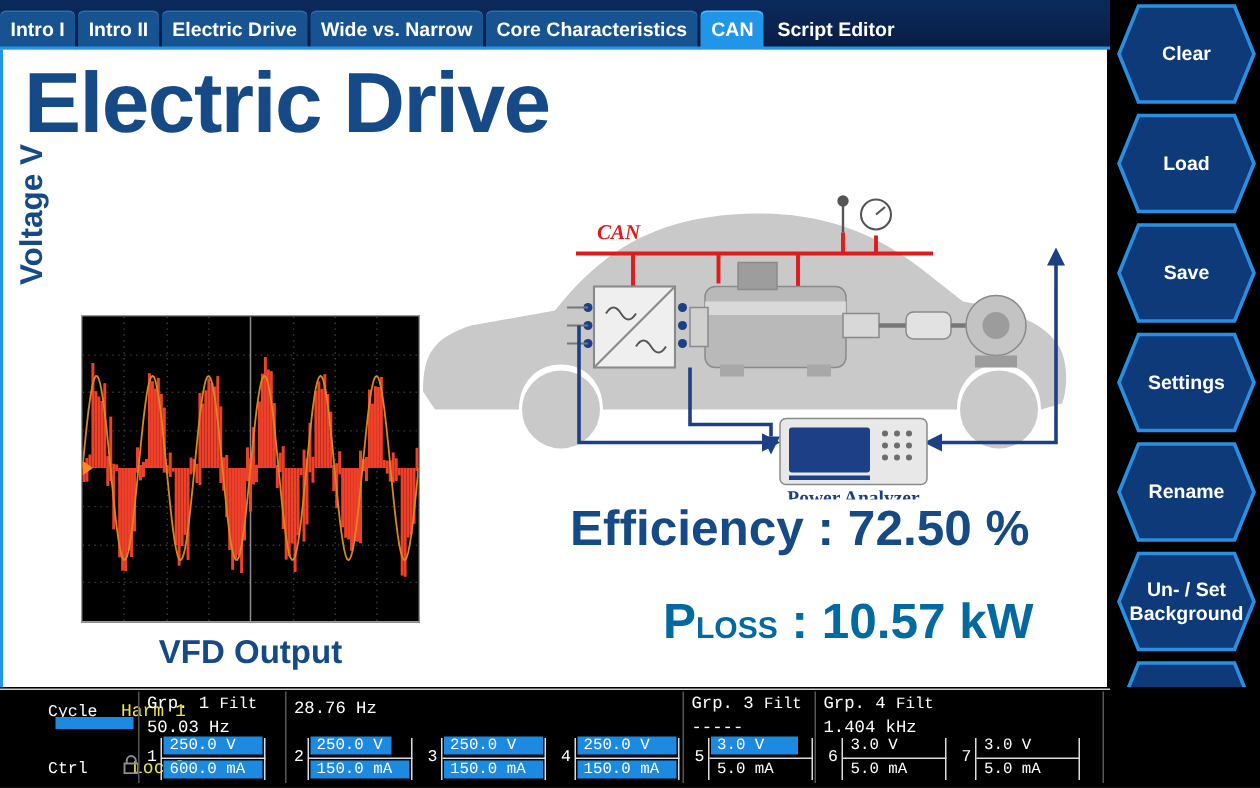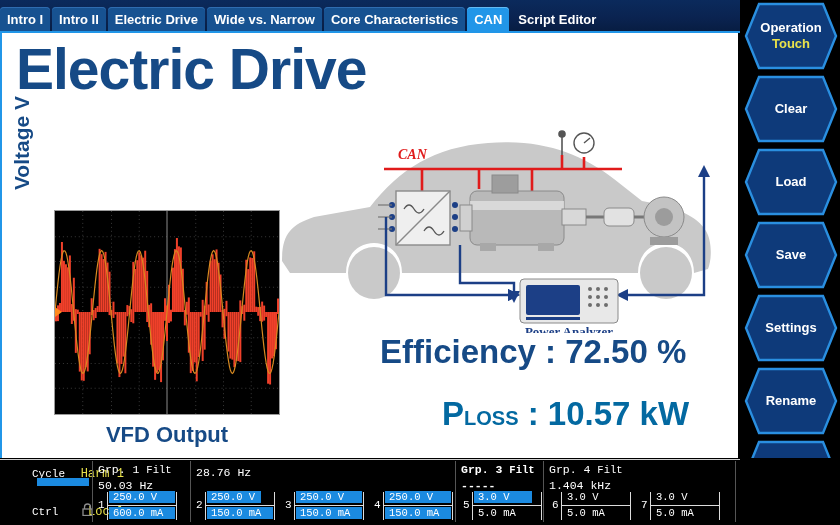--- a/index.html
+++ b/index.html
@@ -398,29 +398,20 @@
       <span>P</span><span class="sub">LOSS</span><span> : </span><span>10.57 kW</span>
     </div>
   </div>
 
   <div id="keys">
     <div class="key">
       <svg width="94" height="68" viewBox="0 0 94 68">
           <polygon points="15,2 79,2 92,34 79,66 15,66 2,34" fill="#0e3a7a" stroke="#2a8fe0" stroke-width="2.4"></polygon>
         </svg>
       <div class="kl">
-          <span class="l1">Operation</span>
-          <span class="l2">Touch</span>
-        </div>
-    </div>
-    <div class="key">
-      <svg width="94" height="68" viewBox="0 0 94 68">
-          <polygon points="15,2 79,2 92,34 79,66 15,66 2,34" fill="#0e3a7a" stroke="#2a8fe0" stroke-width="2.4"></polygon>
-        </svg>
-      <div class="kl">
           <span class="l1">Clear</span>
         </div>
     </div>
     <div class="key">
       <svg width="94" height="68" viewBox="0 0 94 68">
           <polygon points="15,2 79,2 92,34 79,66 15,66 2,34" fill="#0e3a7a" stroke="#2a8fe0" stroke-width="2.4"></polygon>
         </svg>
       <div class="kl">
           <span class="l1">Load</span>
         </div>
@@ -492,21 +483,21 @@
     <div class="sep" style="left:735px;"></div>
 
     <div class="grp" style="left:98px;">
       <span>Grp. 1</span>
       <span class="f">Filt</span>
       <span class="freq">50.03  Hz</span>
     </div>
     <div class="grp" style="left:196px;">
       <span class="freq">28.76  Hz</span>
     </div>
-    <div class="grp" style="left:461px;font-weight:bold;">
+    <div class="grp" style="left:461px;">
       <span>Grp. 3</span>
       <span class="f">Filt</span>
       <span class="freq">-----</span>
     </div>
     <div class="grp" style="left:549px;">
       <span>Grp. 4</span>
       <span class="f">Filt</span>
       <span class="freq">1.404  kHz</span>
     </div>
 

